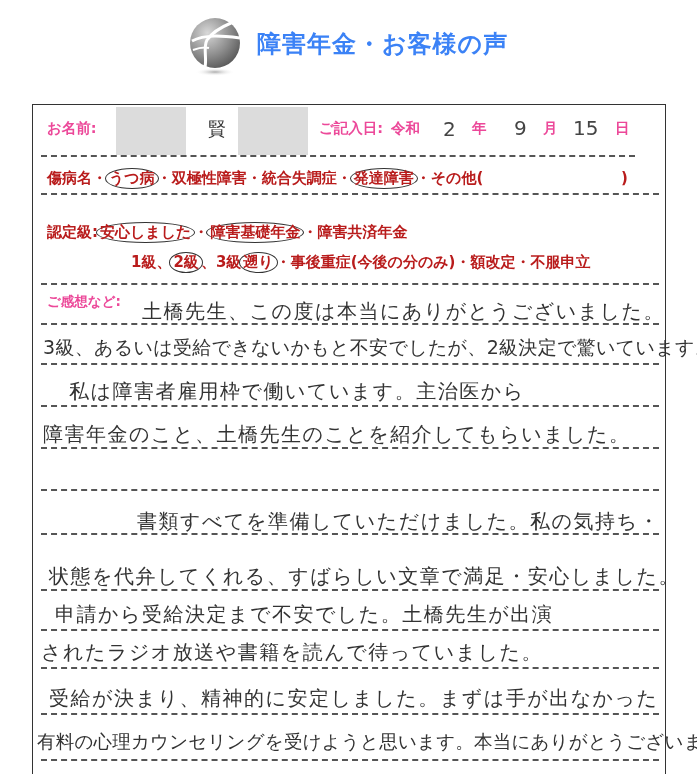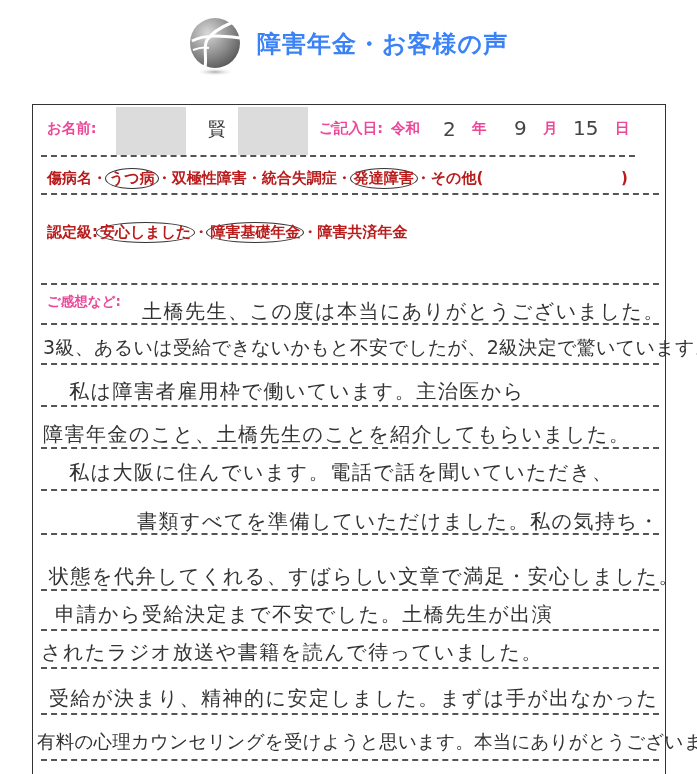--- a/index.html
+++ b/index.html
@@ -65,32 +65,34 @@
 
   <div class="print" style="left:14px; top:64px;">
     <span>傷病名</span>・<span class="circle">うつ病</span>・<span>双極性障害</span>・<span>統合失調症</span>・<span class="circle">発達障害</span>・<span>その他(</span>
   </div>
   <div class="print" style="left:588px; top:64px;">)</div>
   <div class="dash" style="top:88px;"></div>
 
   <div class="print" style="left:14px; top:118px;">
     <span>認定級:</span><span class="circle">安心しました</span>・<span class="circle">障害基礎年金</span>・<span>障害共済年金</span>
   </div>
+  <div class="print" style="left:98px; top:148px;">
+    <span>1級</span>、<span class="circle">2級</span>、<span>3級</span><span class="circle">遡り</span>・<span>事後重症(今後の分のみ)</span>・<span>額改定</span>・<span>不服申立</span>
+  </div>
   <div class="dash" style="top:178px;"></div>
 
   <div class="label" style="left:14px; top:188px; font-size:13.5px;">ご感想など:</div>
   <div class="hand" style="left:109px; top:193px;">土橋先生、この度は本当にありがとうございました。</div>
   <div class="dash" style="top:218px;"></div>
   <div class="hand" style="left:10px; top:230px; letter-spacing:0.3px; font-size:19px;">3級、あるいは受給できないかもと不安でしたが、2級決定で驚いています。</div>
   <div class="dash" style="top:258px;"></div>
   <div class="hand" style="left:36px; top:273px;text-align:center;">私は障害者雇用枠で働いています。主治医から</div>
   <div class="dash" style="top:300px;"></div>
   <div class="hand" style="left:10px; top:316px;">障害年金のこと、土橋先生のことを紹介してもらいました。</div>
   <div class="dash" style="top:342px;"></div>
-  <div class="hand" style="left:36px; top:354px;">私は大阪に住んでいます。電話で話を聞いていただき、</div>
   <div class="dash" style="top:384px;"></div>
   <div class="hand" style="left:104px; top:403px;">書類すべてを準備していただけました。私の気持ち・</div>
   <div class="dash" style="top:428px;"></div>
   <div class="hand" style="left:16px; top:458px;">状態を代弁してくれる、すばらしい文章で満足・安心しました。</div>
   <div class="dash" style="top:484px;"></div>
   <div class="hand" style="left:22px; top:496px;">申請から受給決定まで不安でした。土橋先生が出演</div>
   <div class="dash" style="top:524px;"></div>
   <div class="hand" style="left:8px; top:534px;">されたラジオ放送や書籍を読んで待っていました。</div>
   <div class="dash" style="top:562px;"></div>
   <div class="hand" style="left:16px; top:580px;">受給が決まり、精神的に安定しました。まずは手が出なかった</div>

